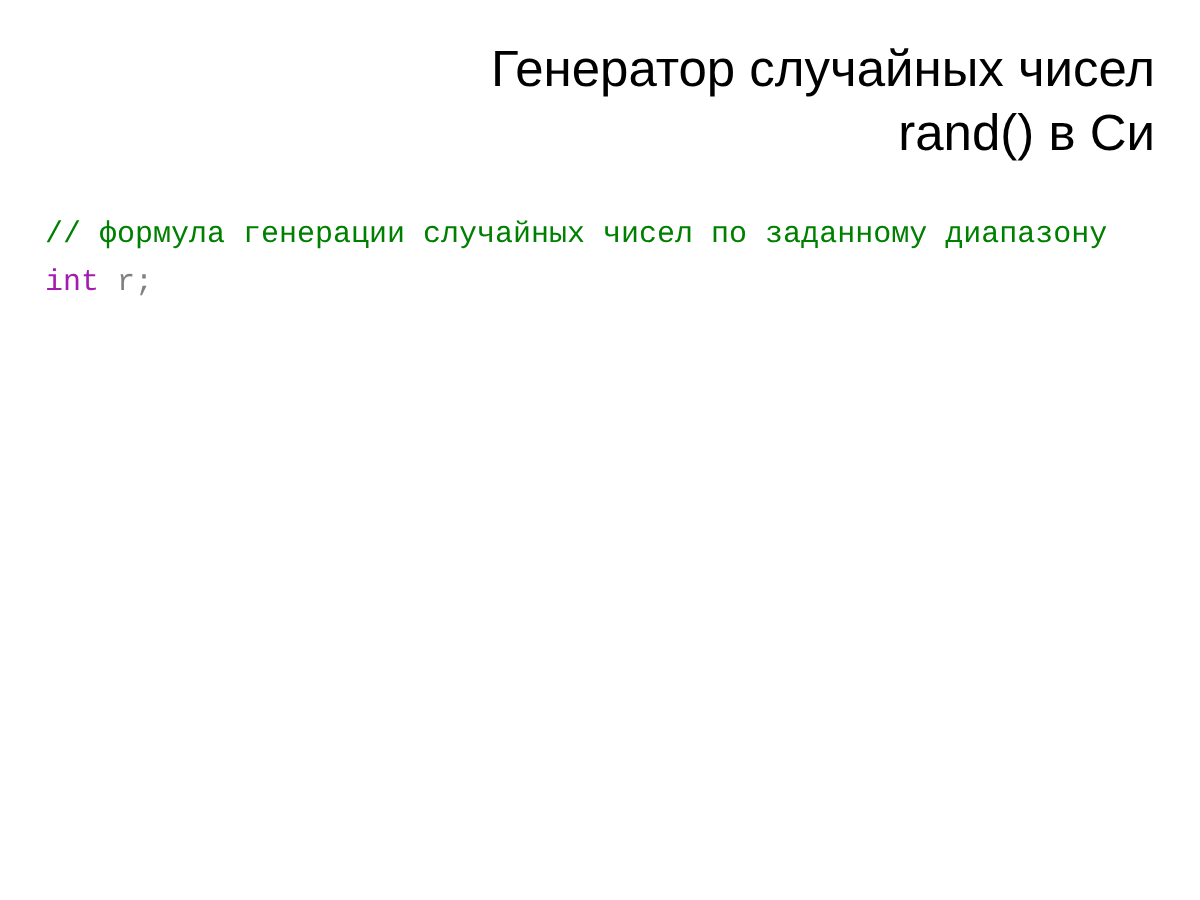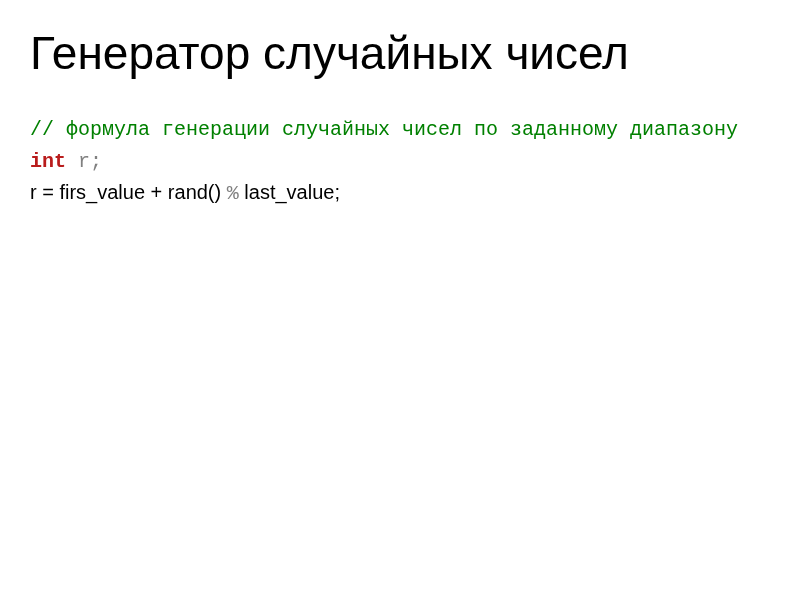--- a/index.html
+++ b/index.html
@@ -13,65 +13,63 @@
       background: #ffffff;
       font-family: Arial, Helvetica, sans-serif;
       overflow: hidden;
     }
     .slide {
       width: 100%;
       height: 100%;
       padding: 25px 30px;
     }
     .title {
-      text-align: left;
-      font-size: 46px;
+      text-align: right;
+      font-size: 34px;
       font-weight: 400;
       color: #000000;
       line-height: 1.25;
       margin-bottom: 30px;
     }
     .code-block {
       font-size: 20px;
       line-height: 1.55;
       color: #000000;
     }
     .comment {
       color: #008000;
       font-family: Consolas, 'Courier New', monospace;
     }
     .keyword {
-      color: #b91c1c;
+      color: #a21caf;
       font-family: Consolas, 'Courier New', monospace;
-      font-weight: bold;
+      font-weight: normal;
     }
     .code-gray {
       color: #808080;
       font-family: Consolas, 'Courier New', monospace;
     }
     .code-plain {
       color: #000000;
       font-family: Arial, Helvetica, sans-serif;
     }
     .code-line {
       white-space: nowrap;
     }
   </style>
 </head>
 <body>
 
 <div class="slide">
   <h1 class="title">
     <span>Генератор случайных чисел</span><br>
+    <span>rand() в Си</span>
   </h1>
 
   <div class="code-block">
     <div class="code-line">
       <span class="comment">// формула генерации случайных чисел по заданному диапазону</span>
     </div>
     <div class="code-line">
       <span class="keyword">int</span><span class="code-gray"> r</span><span class="code-gray">;</span>
     </div>
-    <div class="code-line">
-      <span class="code-plain"> r = firs_value + rand() </span><span class="code-gray">%</span><span class="code-plain"> last_value;</span>
-    </div>
   </div>
 </div>
 
 </body></html>

